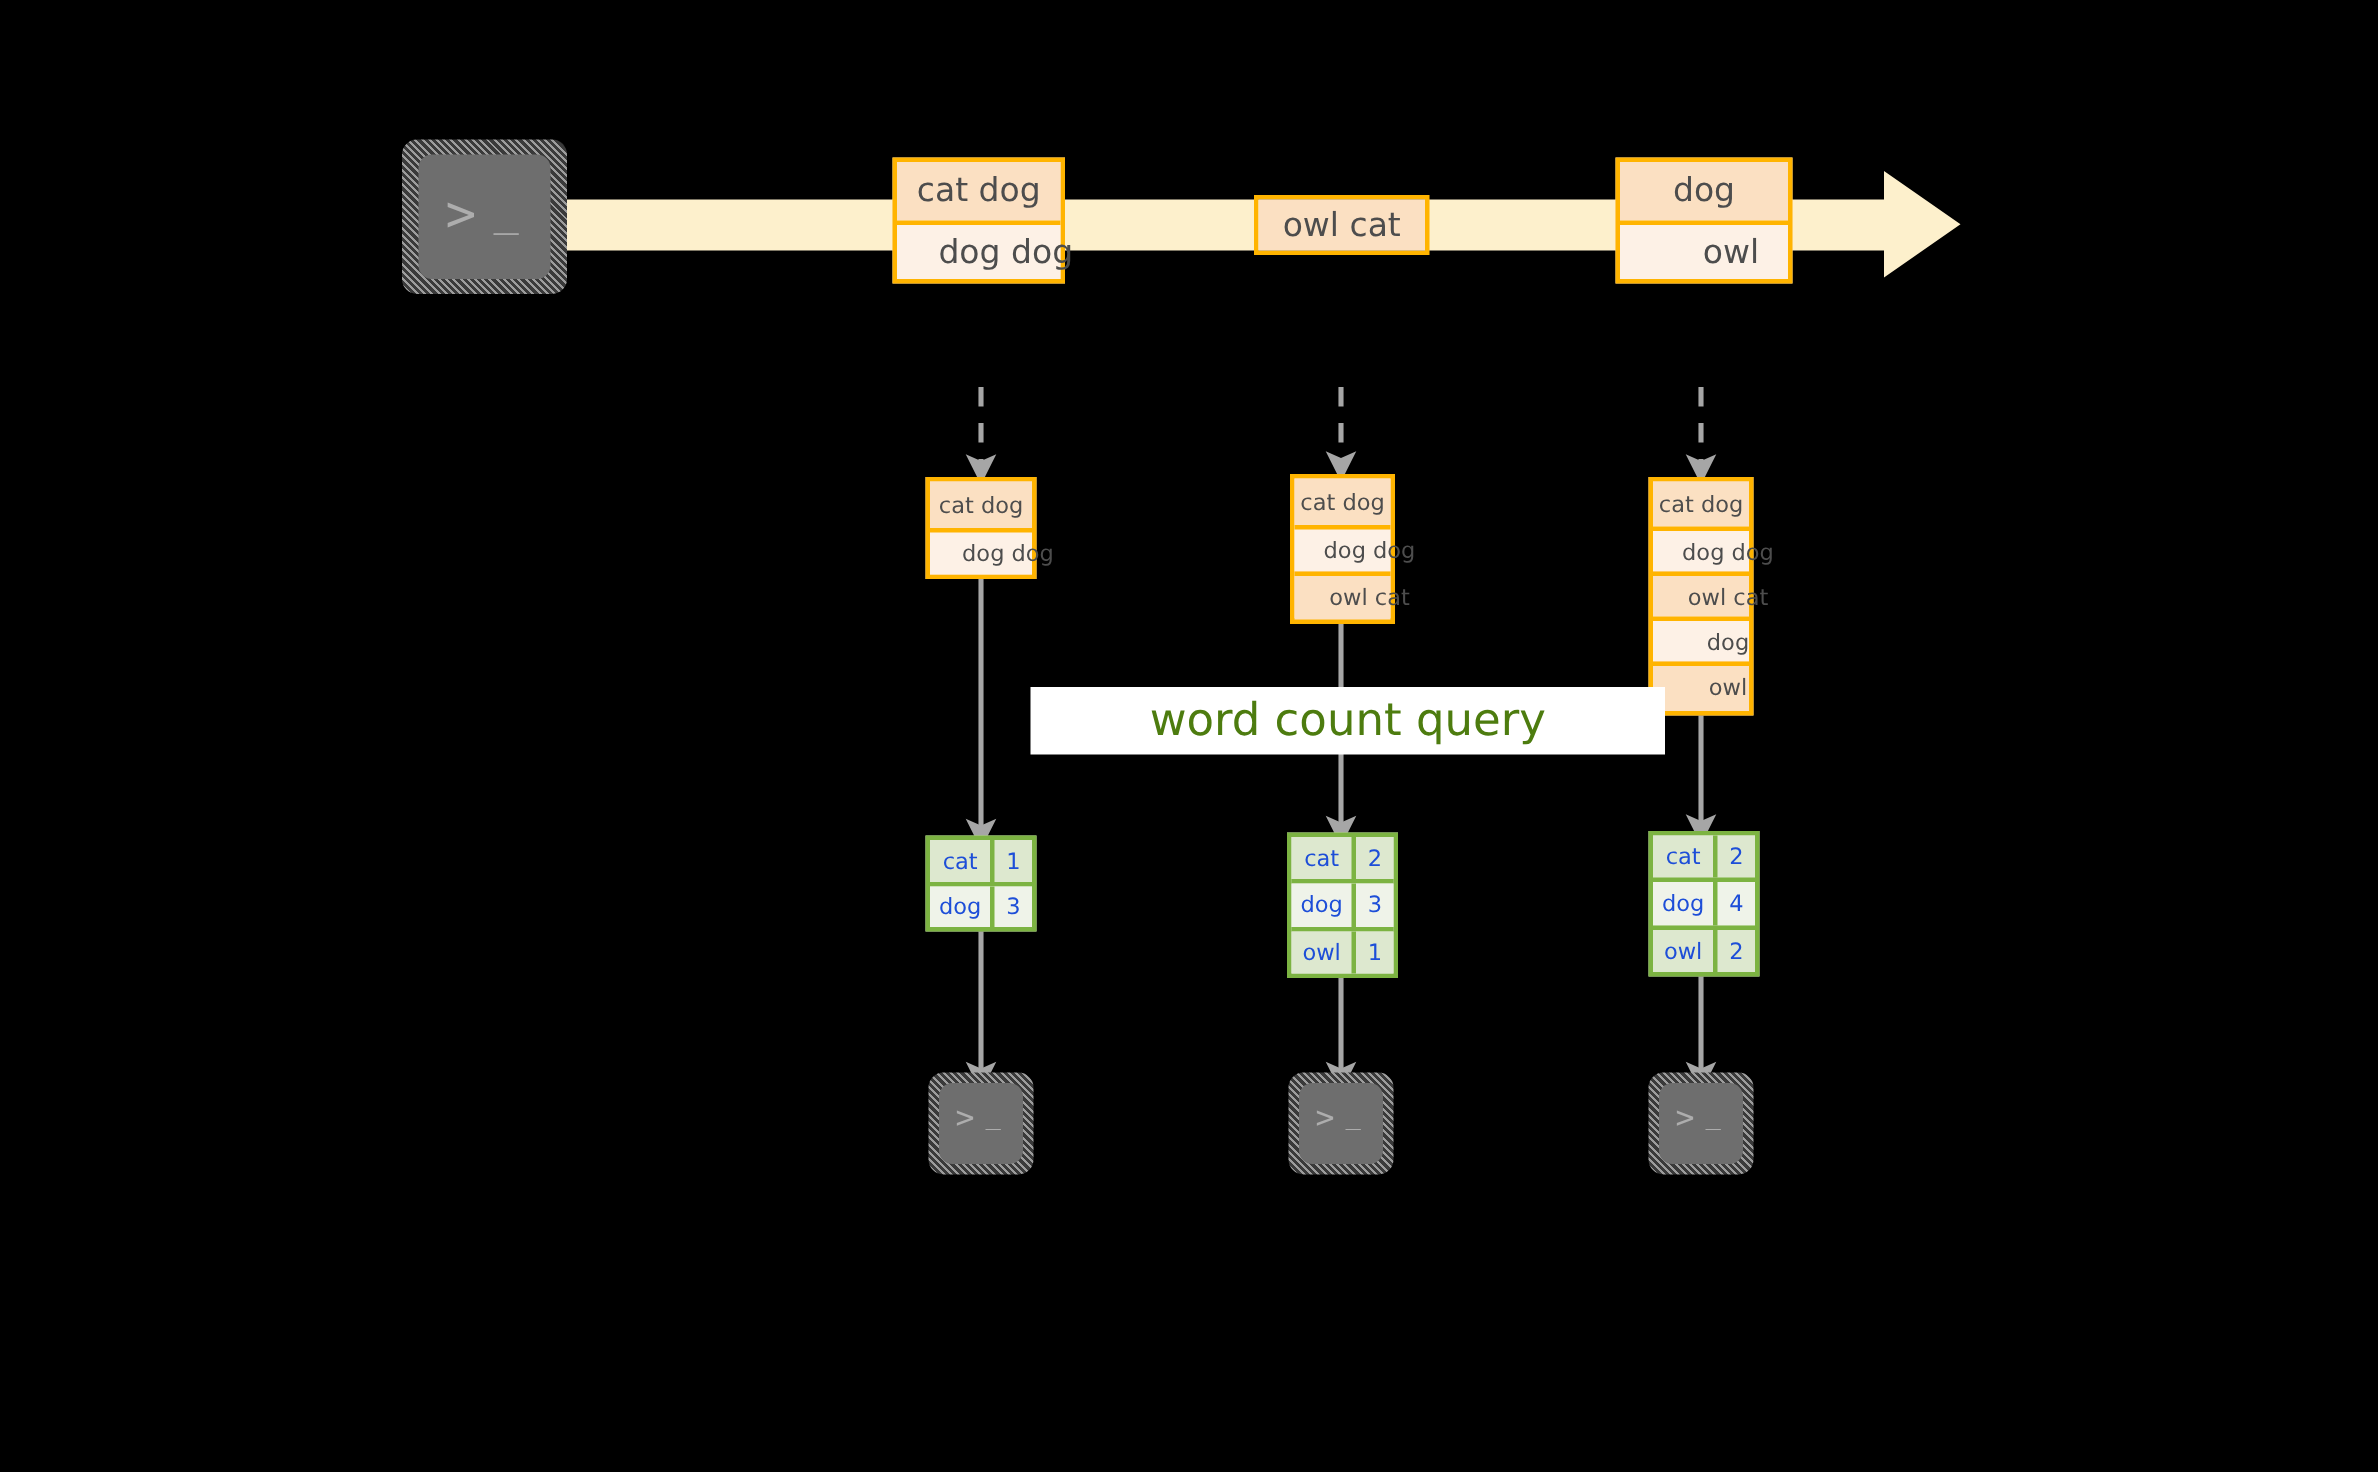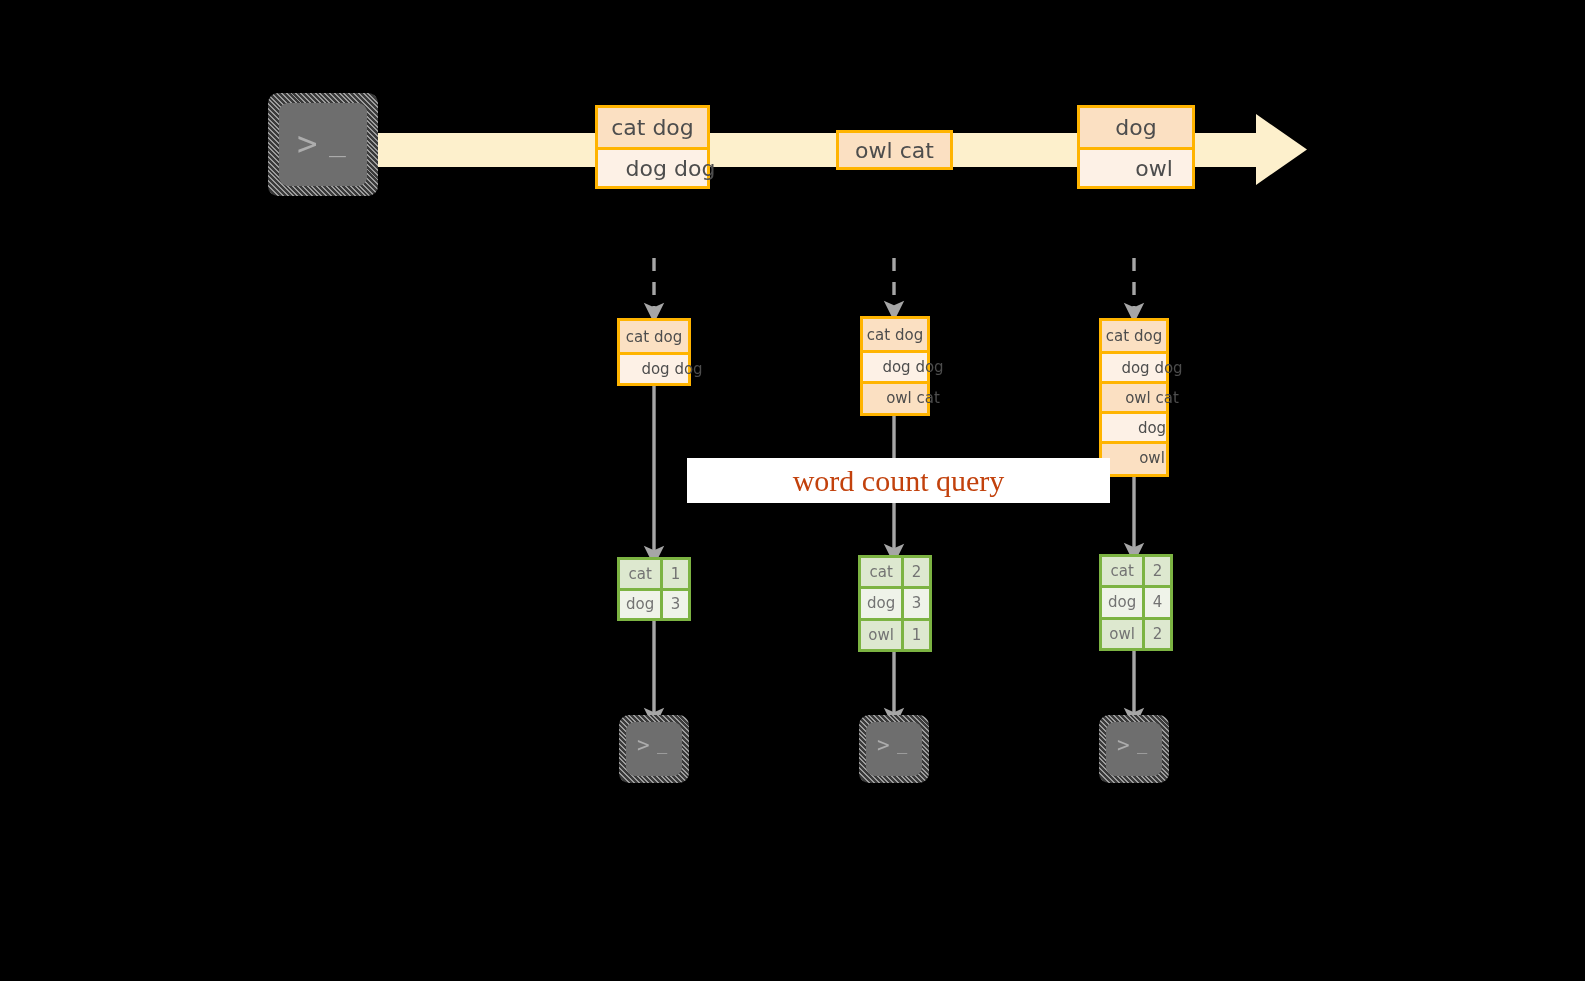--- a/index.html
+++ b/index.html
@@ -88,38 +88,37 @@
     box-sizing: border-box;
     display: flex;
     flex: 1 1 auto;
   }
   .gbox .grow + .grow { border-top: 3px solid #7cb342; }
   .gbox .gcell {
     box-sizing: border-box;
     display: flex;
     align-items: center;
     justify-content: center;
-    color: #737373;
+    color: #1d4ed8;
     background: #dde8cf;
     white-space: nowrap;
   }
   .gbox .grow.alt .gcell { background: #eff3e9; }
   .gbox .gcell.key   { width: 47px; }
   .gbox .gcell.value { width: 32px; border-left: 3px solid #7cb342; }
 
   
   .label-band {
     position: absolute;
     background: #ffffff;
     display: flex;
     align-items: center;
     justify-content: center;
-    color: #c2410c;
-    white-space: nowrap;
-    font-family: Liberation Serif, serif;
+    color: #4d7c0f;
+    white-space: nowrap;
   }
 </style>
 </head>
 <body>
 
 <div id="canvas">
 
   <svg id="svg-layer" viewBox="0 0 1585 981" xmlns="http://www.w3.org/2000/svg">
     <defs>
       <marker id="head-gray" viewBox="0 0 12 12" refX="6" refY="6" markerWidth="7.2" markerHeight="7.2" orient="auto-start-reverse">

